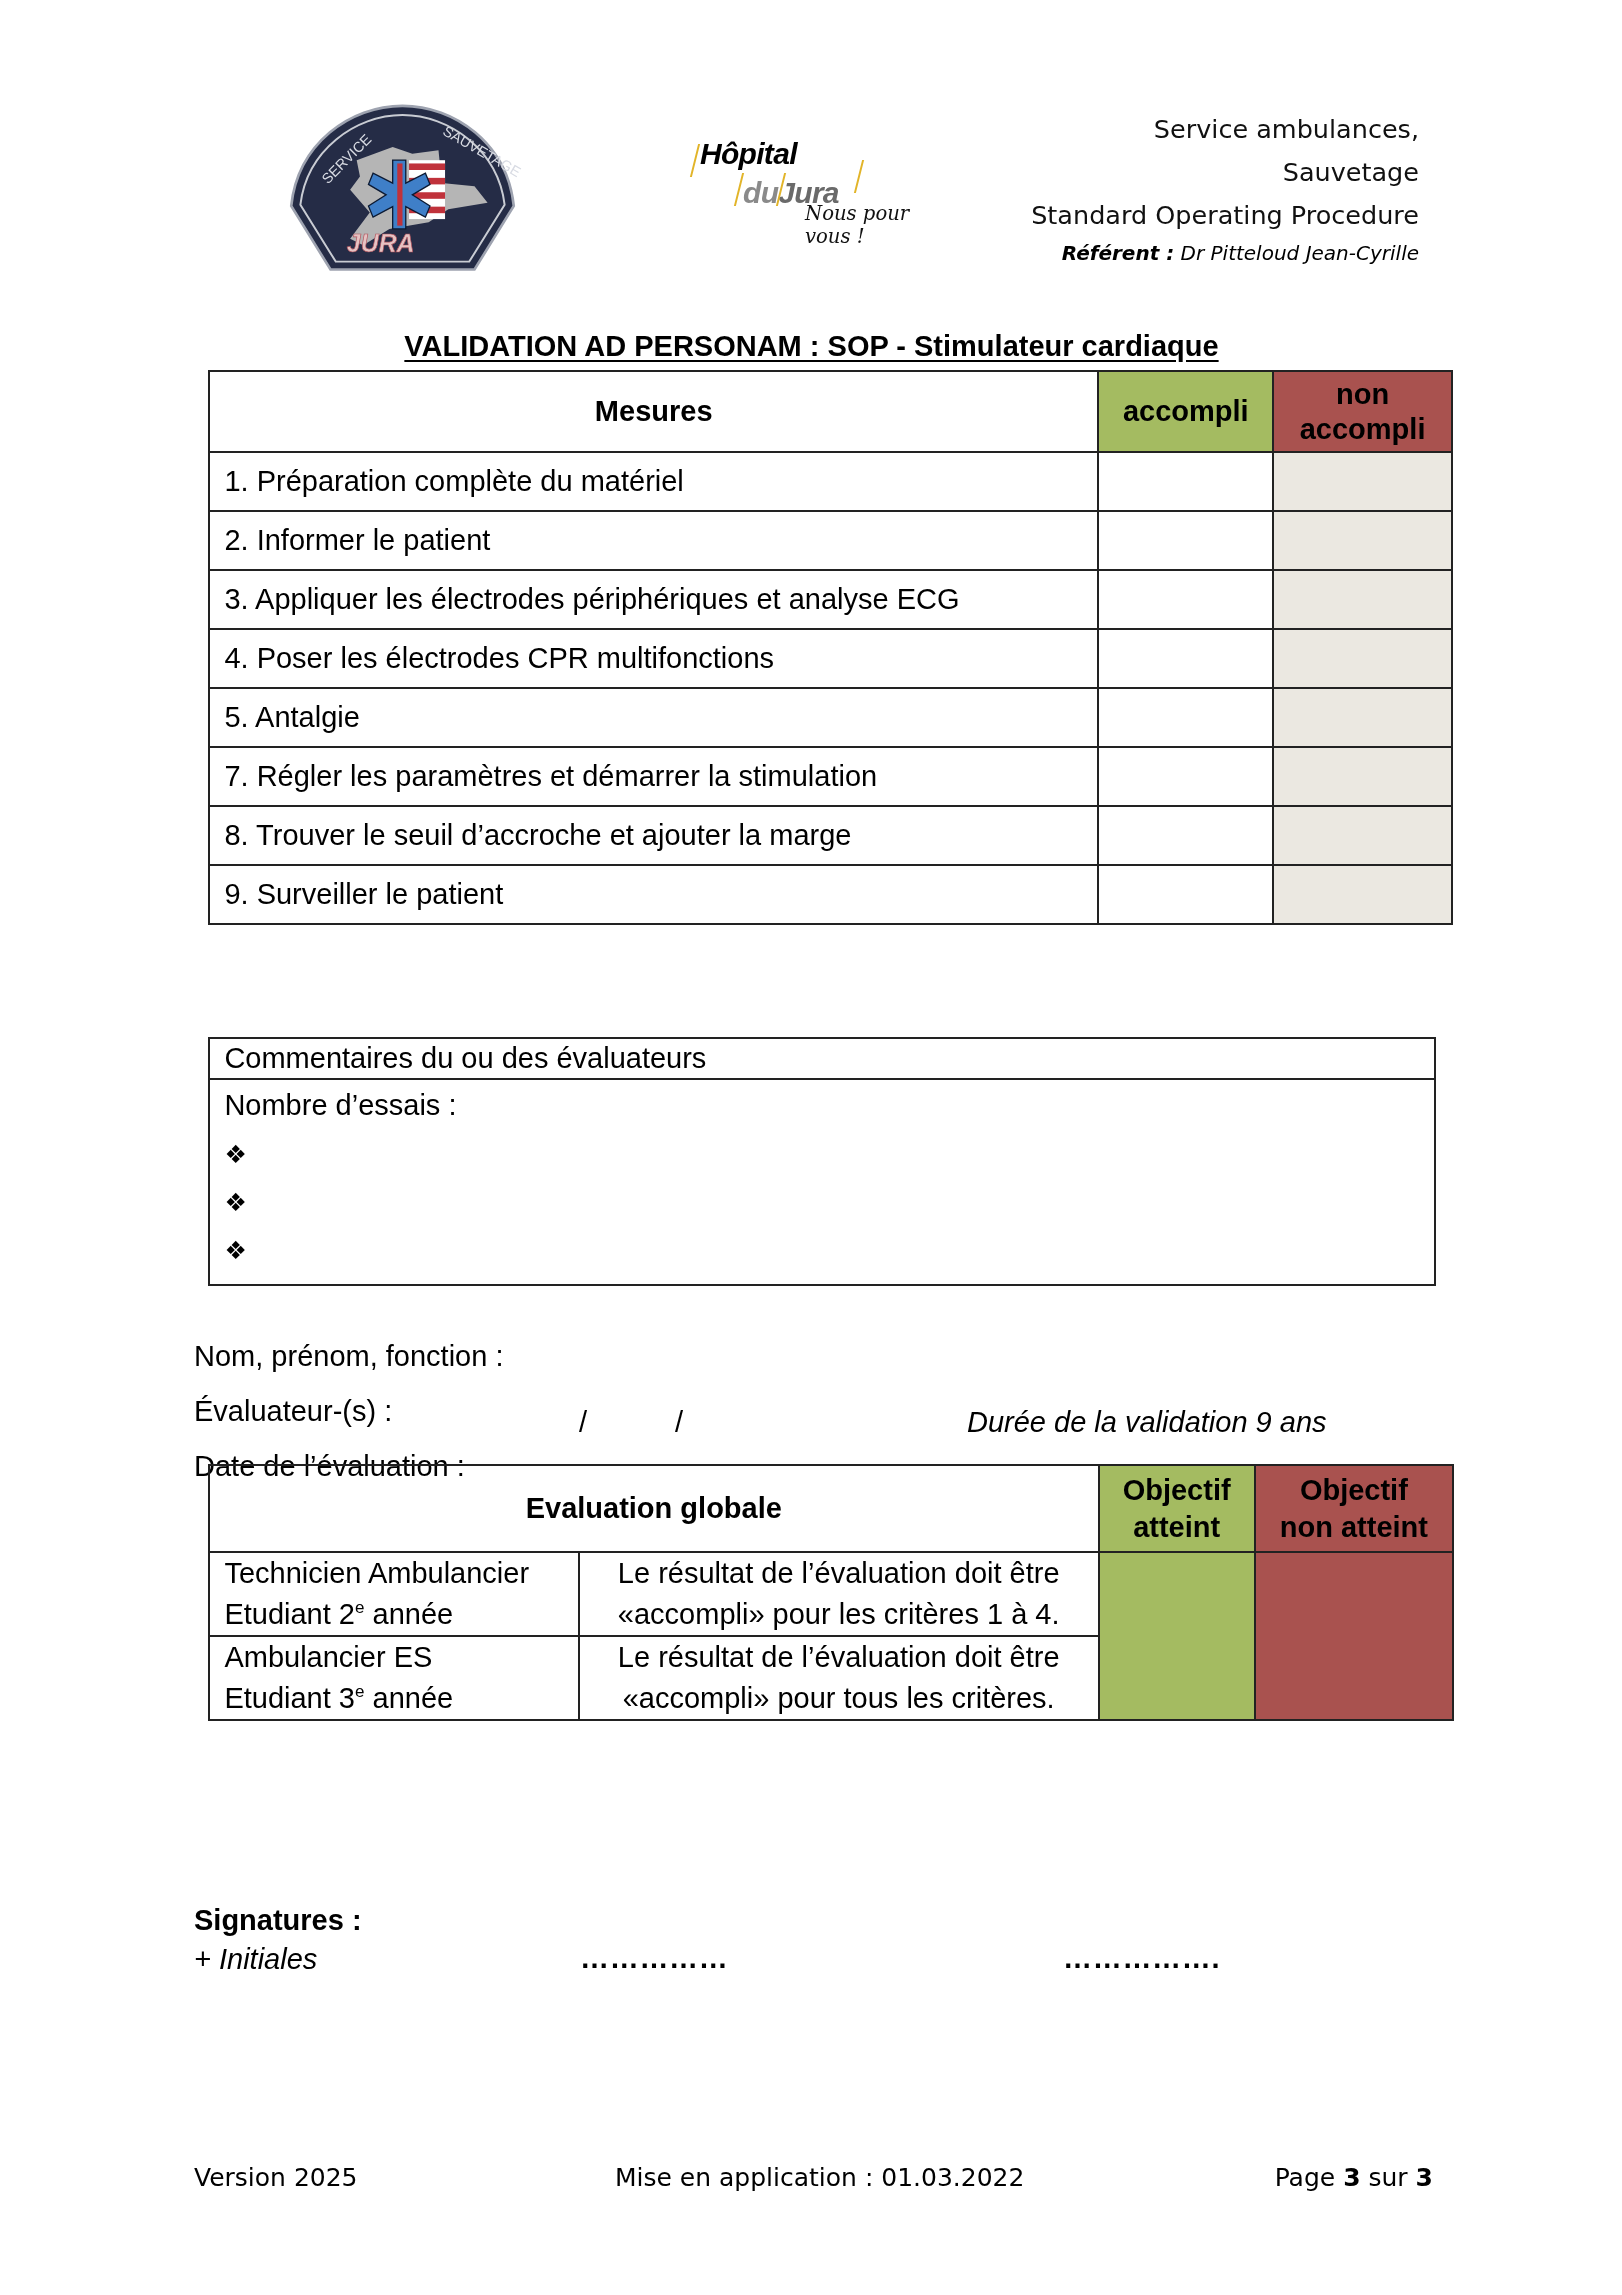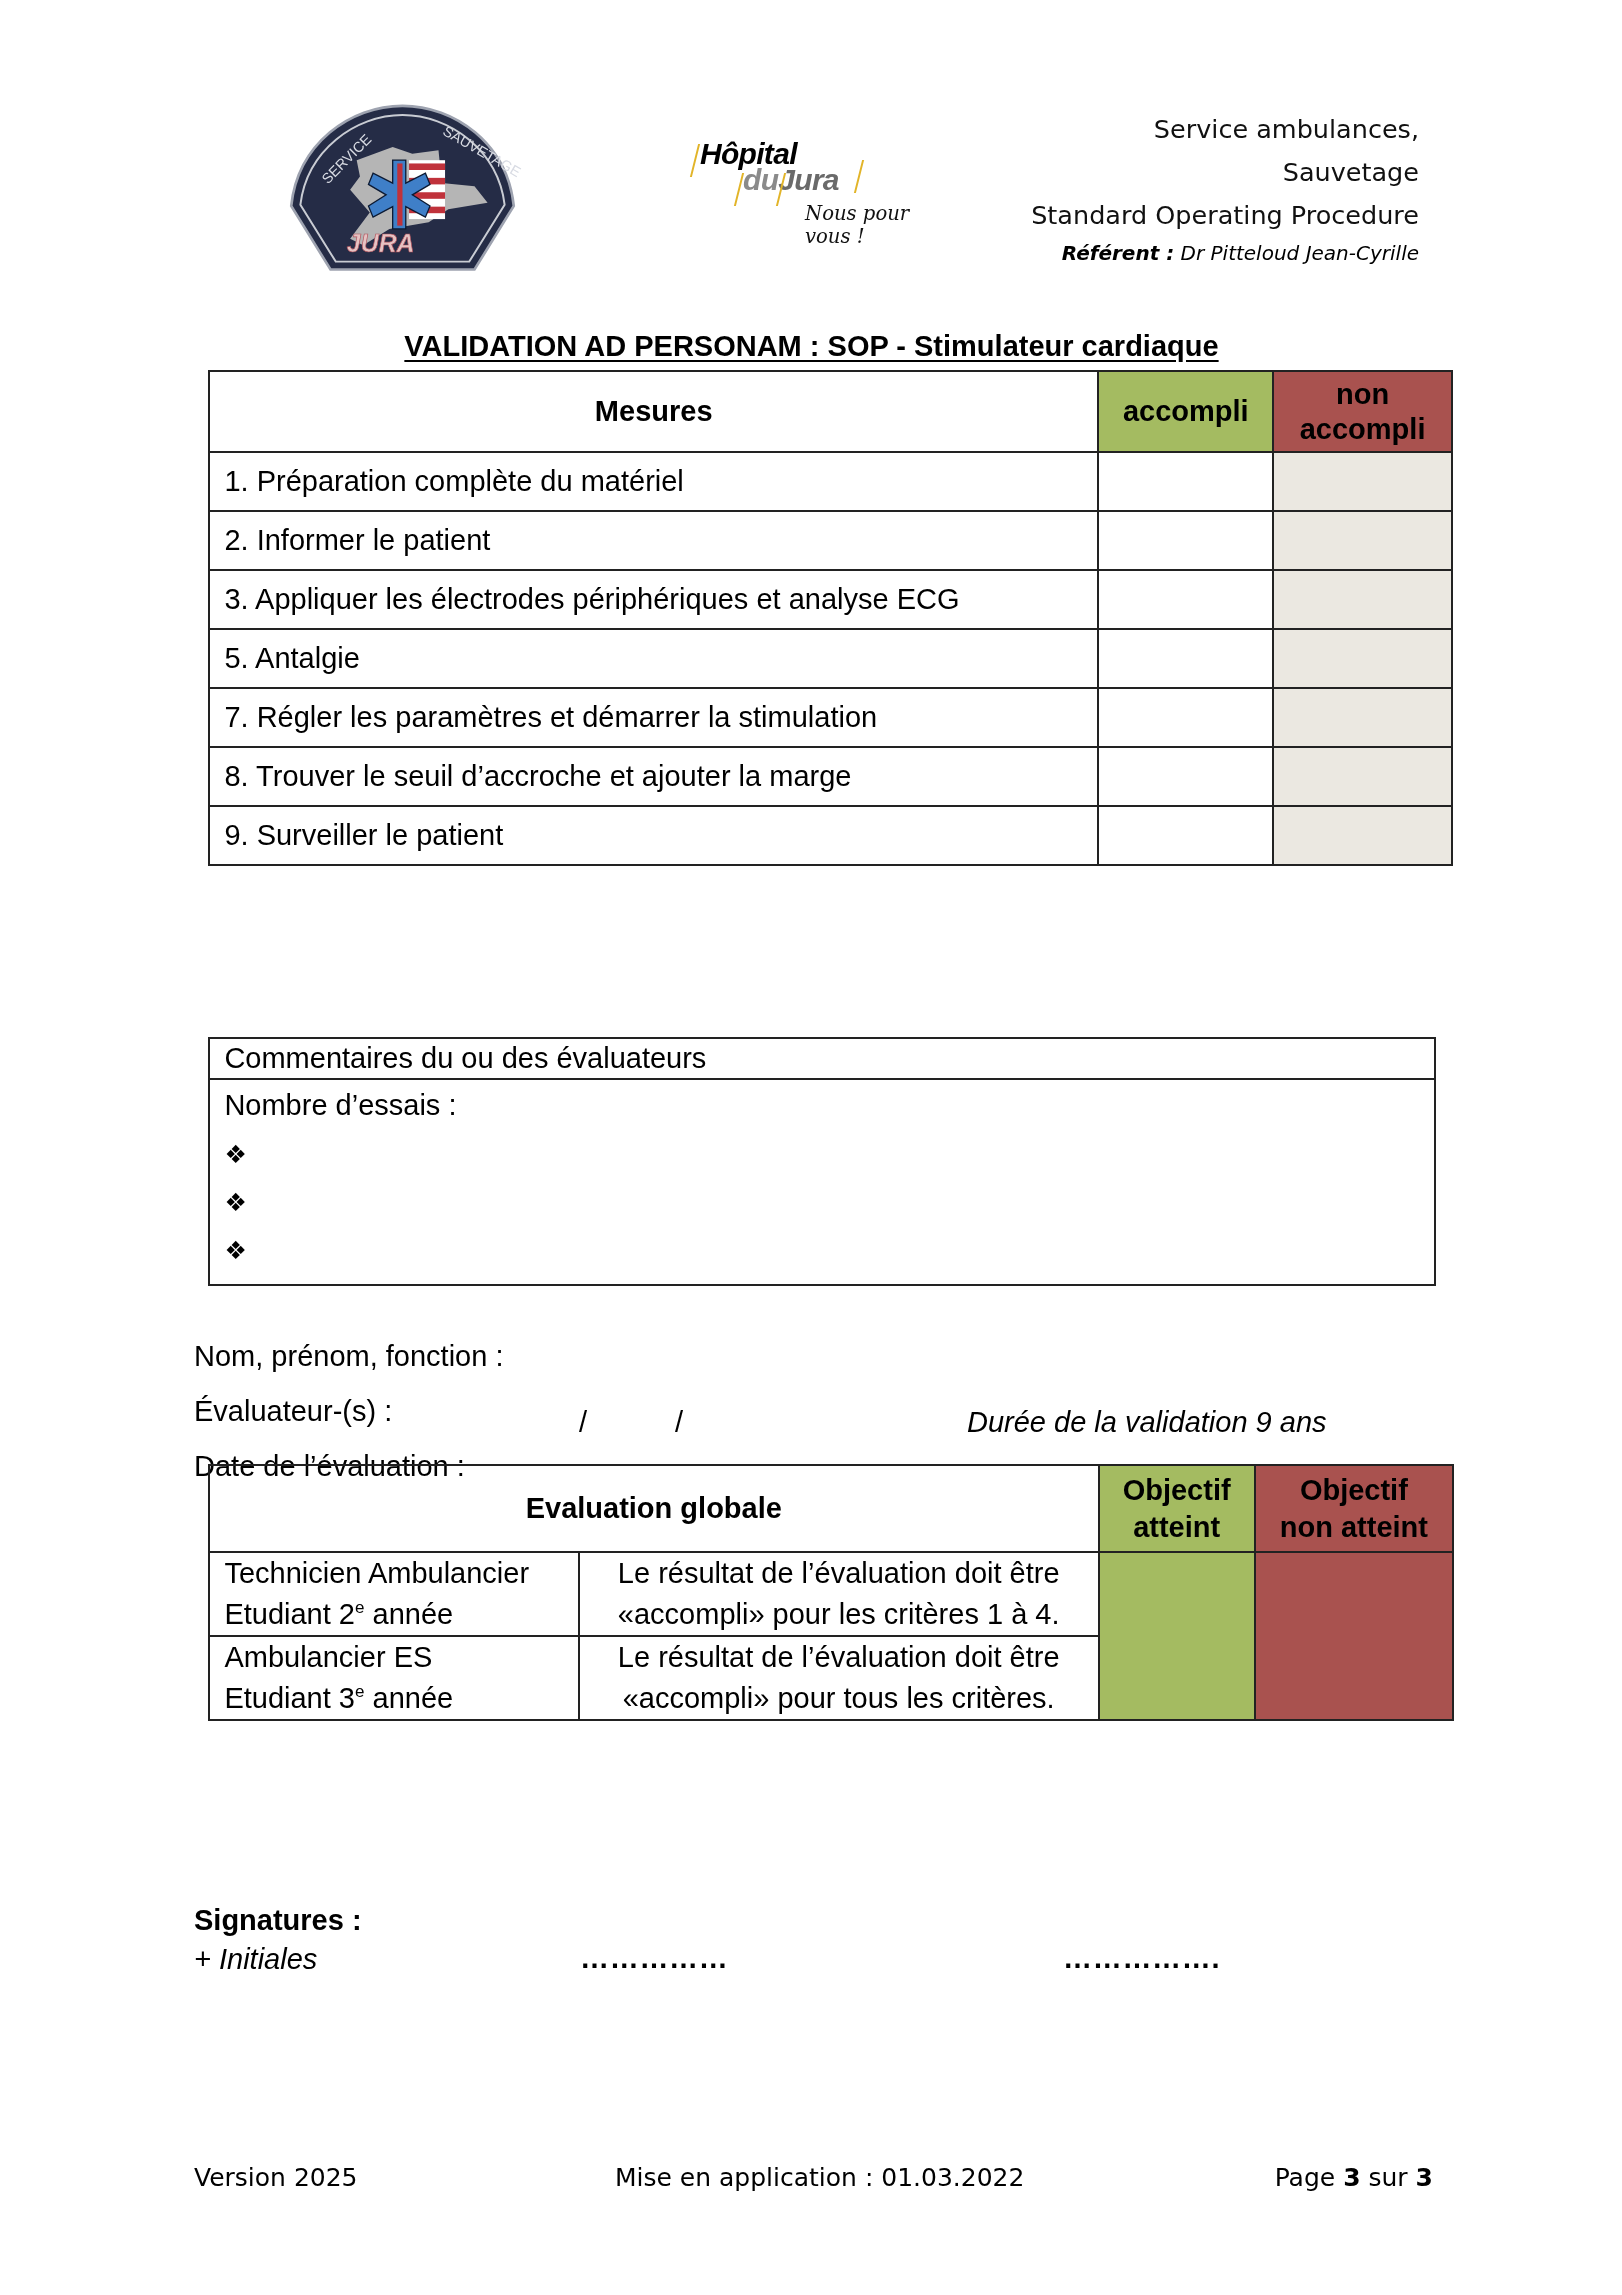--- a/index.html
+++ b/index.html
@@ -5,21 +5,21 @@
   html, body { margin: 0; padding: 0; background: #ffffff; }
   body { width: 1623px; height: 2295px; position: relative; overflow: hidden;
          font-family: "Liberation Sans", sans-serif; color: #000; }
   .abs { position: absolute; }
 
   
   .logo-jura { left: 278px; top: 98px; width: 249px; height: 180px; }
   .logo-hopital { left: 687px; top: 137px; width: 262px; height: 105px; }
   .hop-line1 { position: absolute; left: 13px; top: 0; font-weight: bold; font-style: italic;
                font-size: 30px; color: #000; letter-spacing: -0.7px; }
-  .hop-line2 { position: absolute; left: 56px; top: 26px; font-weight: bold; font-style: italic;
+  .hop-line2 { position: absolute; left: 56px; top: 39px; font-weight: bold; font-style: italic;
                font-size: 30px; letter-spacing: -0.7px; }
   .hop-du { color: #8a8a8a; }
   .hop-jura { color: #6a6a6a; }
   .hop-bar { position: absolute; width: 2px; background: #e2b428; transform: skewX(-14deg); }
   .hop-slogan { position: absolute; left: 118px; top: 65px; font-family: "DejaVu Serif", serif;
                 font-style: italic; font-size: 19.6px; color: #111; }
 
   .hdr-right { right: 204px; top: 108px; text-align: right; font-family: "DejaVu Sans", sans-serif; }
   .hdr-line { font-size: 25.5px; line-height: 43px; color: #111; }
   .hdr-ref { font-size: 20px; line-height: 33px; font-style: italic; }
@@ -129,20 +129,25 @@
         <td class="lbl">2. Informer le patient</td>
         <td></td>
         <td class="nacc"></td>
       </tr>
   <tr>
         <td class="lbl">3. Appliquer les électrodes périphériques et analyse ECG</td>
         <td></td>
         <td class="nacc"></td>
       </tr>
   <tr>
+        <td class="lbl">4. Poser les électrodes CPR multifonctions</td>
+        <td></td>
+        <td class="nacc"></td>
+      </tr>
+  <tr>
         <td class="lbl">5. Antalgie</td>
         <td></td>
         <td class="nacc"></td>
       </tr>
   <tr>
         <td class="lbl">7. Régler les paramètres et démarrer la stimulation</td>
         <td></td>
         <td class="nacc"></td>
       </tr>
   <tr>

